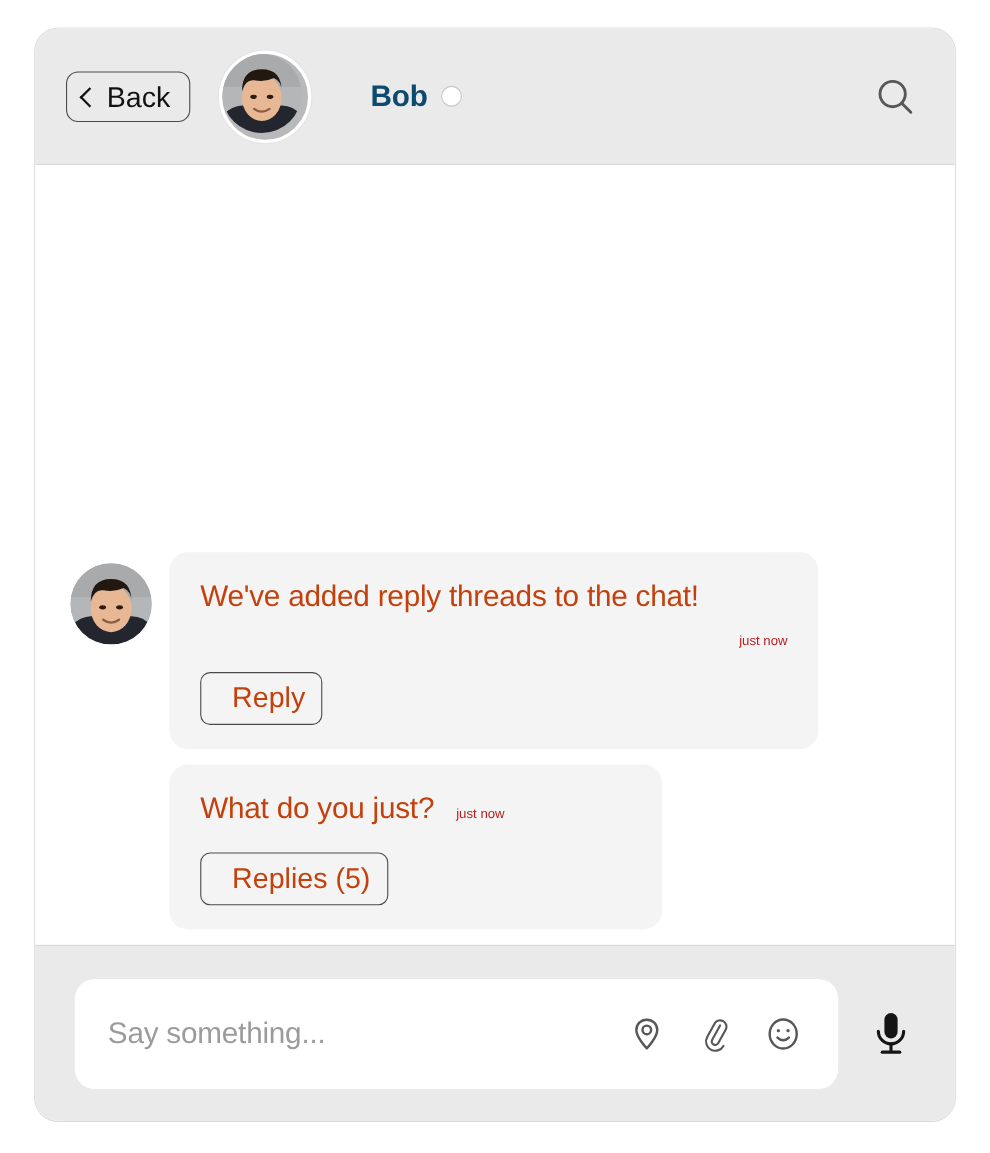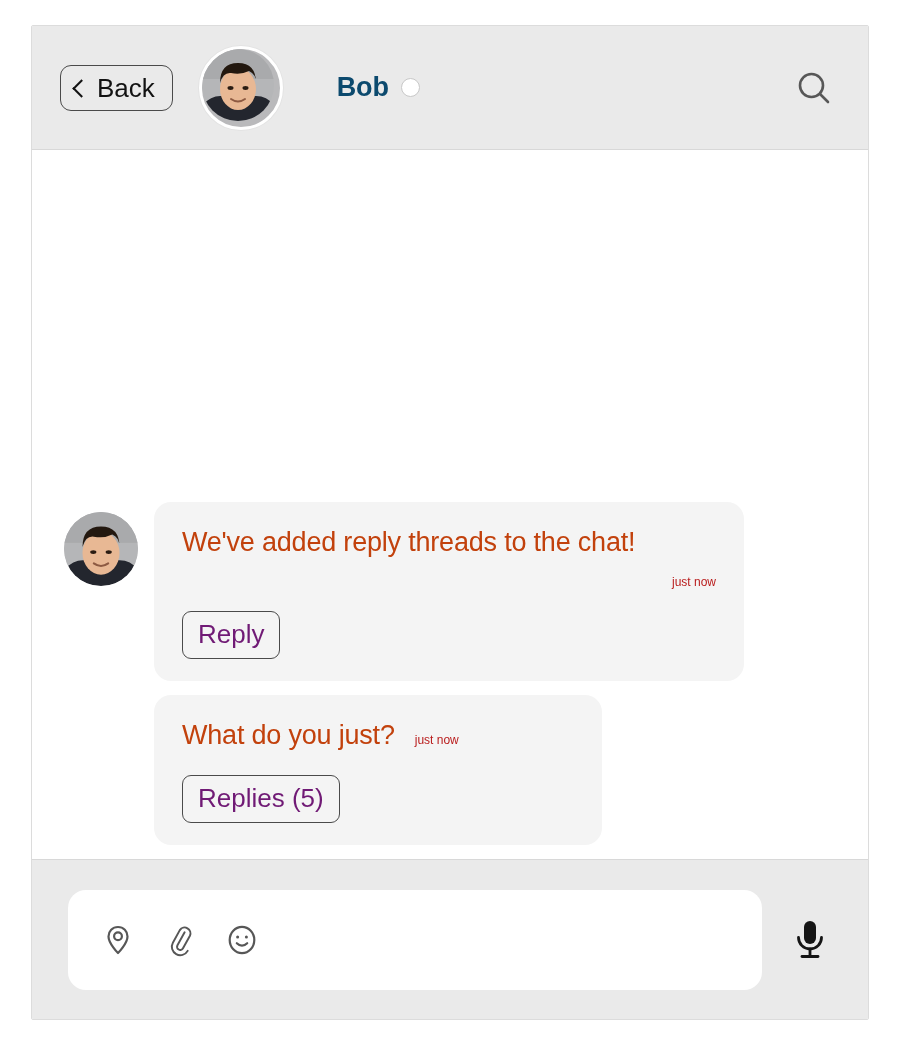--- a/index.html
+++ b/index.html
@@ -20,21 +20,21 @@
     box-sizing: border-box;
   }
 
   .chat-window {
     position: absolute;
     left: 31px;
     top: 25px;
     width: 838px;
     height: 995px;
     border: 1px solid #dcdcdc;
-    border-radius: 2px;
+    border-radius: 22px;
     background: #ffffff;
     overflow: hidden;
     display: flex;
     flex-direction: column;
     box-sizing: border-box;
   }
 
   
   .chat-header {
     height: 124px;
@@ -186,25 +186,25 @@
   }
   .timestamp-right {
     display: block;
     text-align: right;
     margin-top: 16px;
   }
 
   .thread-button {
     display: inline-block;
     margin-top: 22px;
-    padding: 9px 15px 11px 15px;
+    padding: 9px 15px 11px 28px;
     border: 1.8px solid #4a4a4a;
     border-radius: 9px;
     background: transparent;
-    color: #701a75;
+    color: #c2410c;
     font-size: 26px;
     font-family: "Liberation Sans", sans-serif;
     line-height: 1;
     cursor: pointer;
   }
 
   
   .composer {
     flex: 0 0 160px;
     height: 160px;
@@ -357,20 +357,21 @@
             <span class="timestamp">just now</span>
           </div>
           <button class="thread-button">Replies (5)</button>
         </div>
       </div>
 
     </div>
 
     <div class="composer">
       <div class="composer-input-wrap">
+        <input class="composer-input" type="text" placeholder="Say something..." style="">
         <div class="composer-icons">
 
           <button class="icon-btn">
             <svg width="34" height="34" viewBox="0 0 34 34" aria-hidden="true">
               <path d="M17 4 C11.5 4 7.5 8.2 7.5 13.4 C7.5 20.3 17 30 17 30 C17 30 26.5 20.3 26.5 13.4 C26.5 8.2 22.5 4 17 4 Z" fill="none" stroke="#575757" stroke-width="2.2" stroke-linejoin="round"></path>
               <circle cx="17" cy="13.3" r="3.9" fill="none" stroke="#575757" stroke-width="2.2"></circle>
             </svg>
           </button>
 
           <button class="icon-btn">

